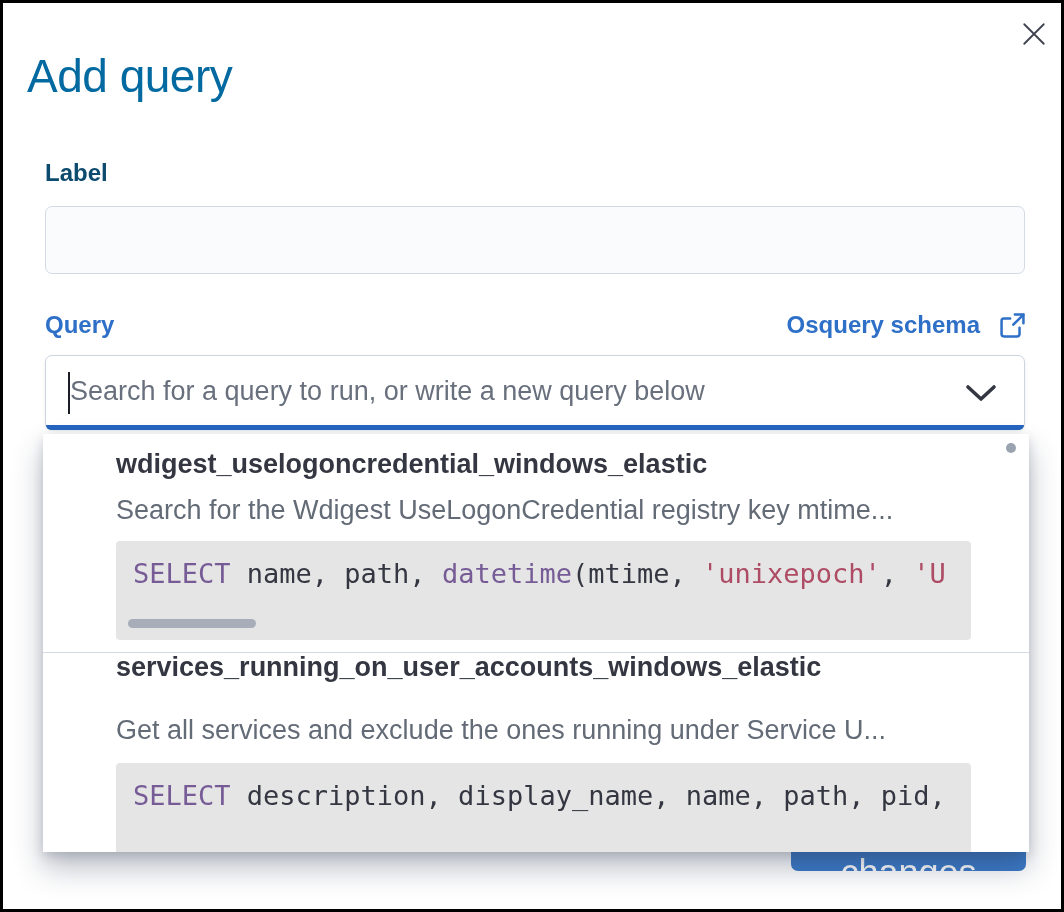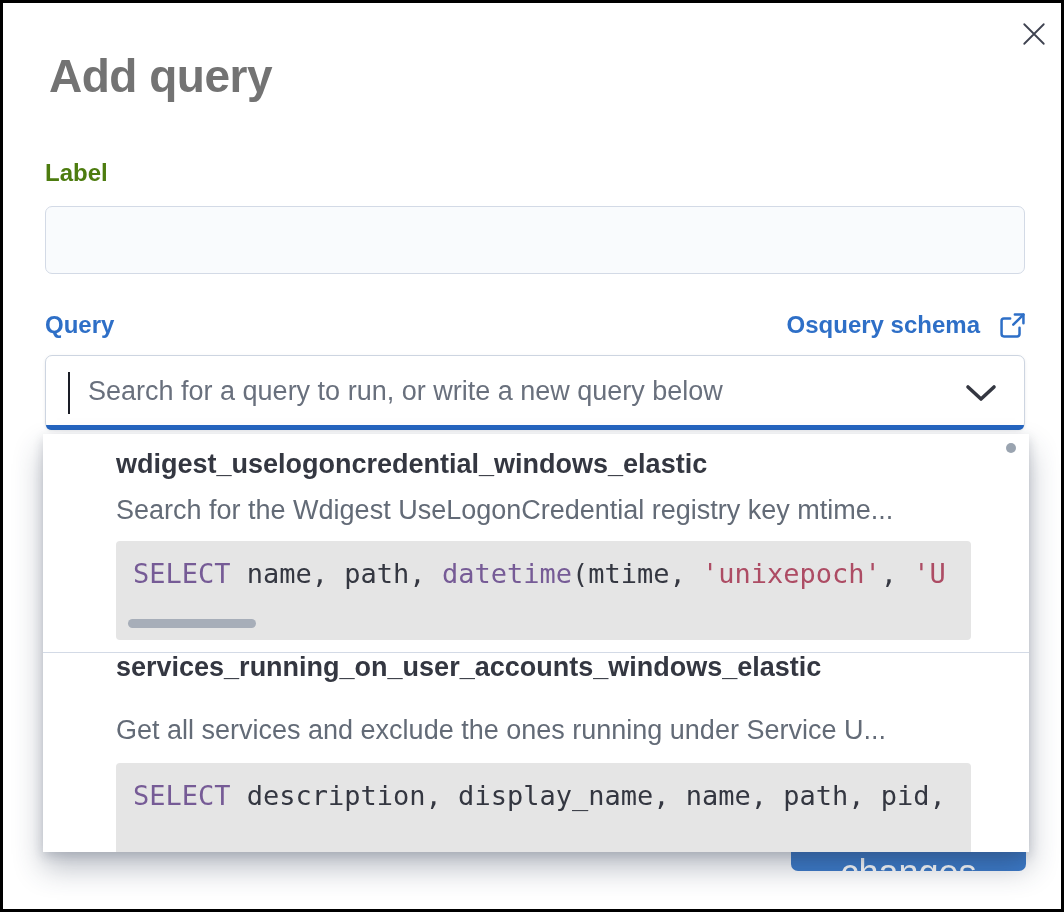--- a/index.html
+++ b/index.html
@@ -17,28 +17,28 @@
 
   
   .close-btn {
     position: absolute; top: 14px; right: 10px;
     width: 34px; height: 34px;
     background: transparent; border: none; cursor: pointer;
     display: flex; align-items: center; justify-content: center;
   }
 
   .modal-title {
-    position: absolute; left: 46px; top: 46px;
-    font-size: 46px; font-weight: 700; letter-spacing: -0.5px;
-    color: #737373; margin: 0;
+    position: absolute; left: 24px; top: 46px;
+    font-size: 46px; font-weight: 400; letter-spacing: -0.5px;
+    color: #0369a1; margin: 0;
   }
 
   .form-label {
     position: absolute; left: 42px; top: 156px;
-    font-size: 24px; font-weight: 700; color: #4d7c0f;
+    font-size: 24px; font-weight: 700; color: #0c4a6e;
   }
 
   .label-input {
     position: absolute; left: 42px; top: 203px;
     width: 980px; height: 68px;
     background: #f9fbfd;
     border: 1px solid #d3dae6; border-radius: 7px;
     font-size: 27px; padding: 0 22px; color: #343741;
     font-family: "Liberation Sans", sans-serif;
   }
@@ -55,21 +55,21 @@
   }
 
   .combobox {
     position: absolute; left: 42px; top: 352px;
     width: 980px; height: 75px;
     background: #ffffff;
     border: 1px solid #cdd5e1; border-radius: 7px;
     box-shadow: 0 1px 3px rgba(70,80,100,0.12);
   }
   .combo-input {
-    position: absolute; left: 40px; top: 0; right: 70px; height: 71px;
+    position: absolute; left: 22px; top: 0; right: 70px; height: 71px;
     border: none; outline: none; background: transparent;
     font-size: 27px; color: #343741;
     font-family: "Liberation Sans", sans-serif;
   }
   .combo-input::placeholder { color: #69707d; opacity: 1; }
   .combo-caret {
     position: absolute; left: 22px; top: 16px;
     width: 2px; height: 42px; background: #1a1d26;
   }
   .combo-chevron {

